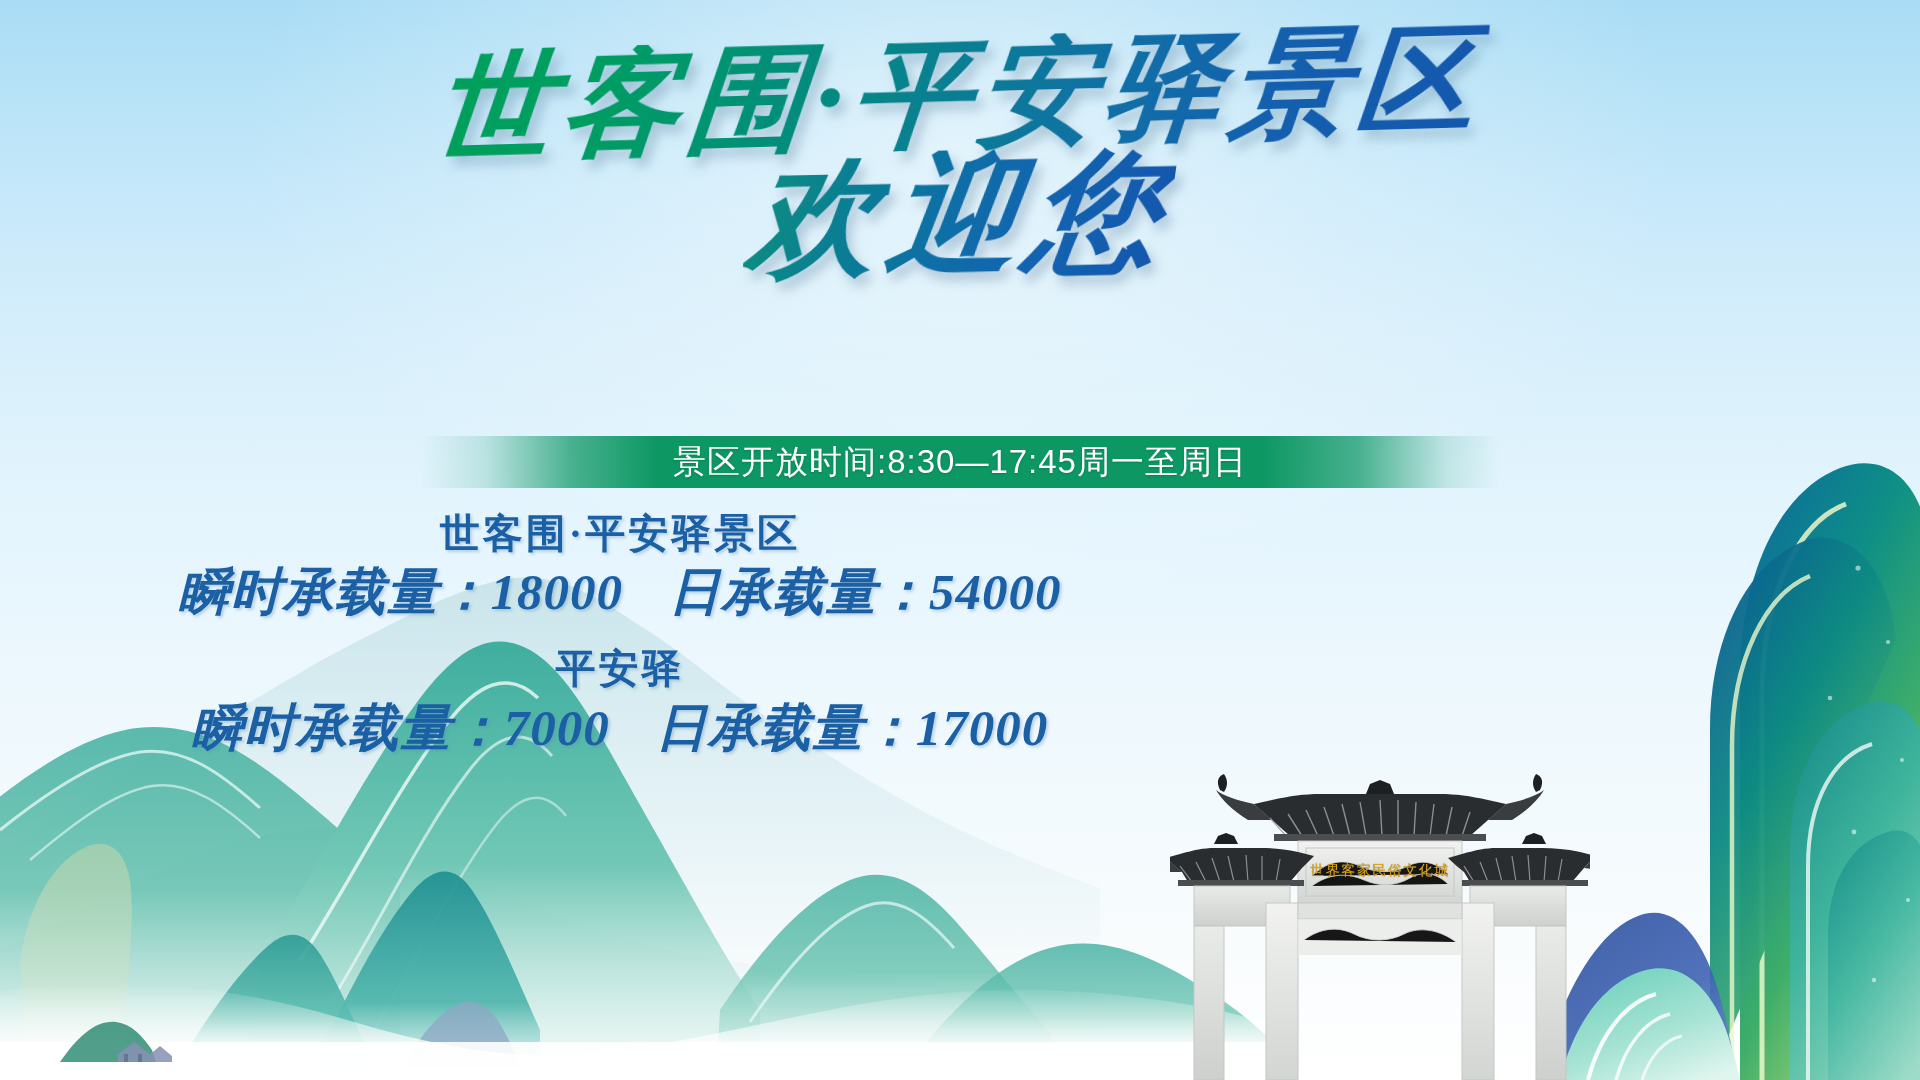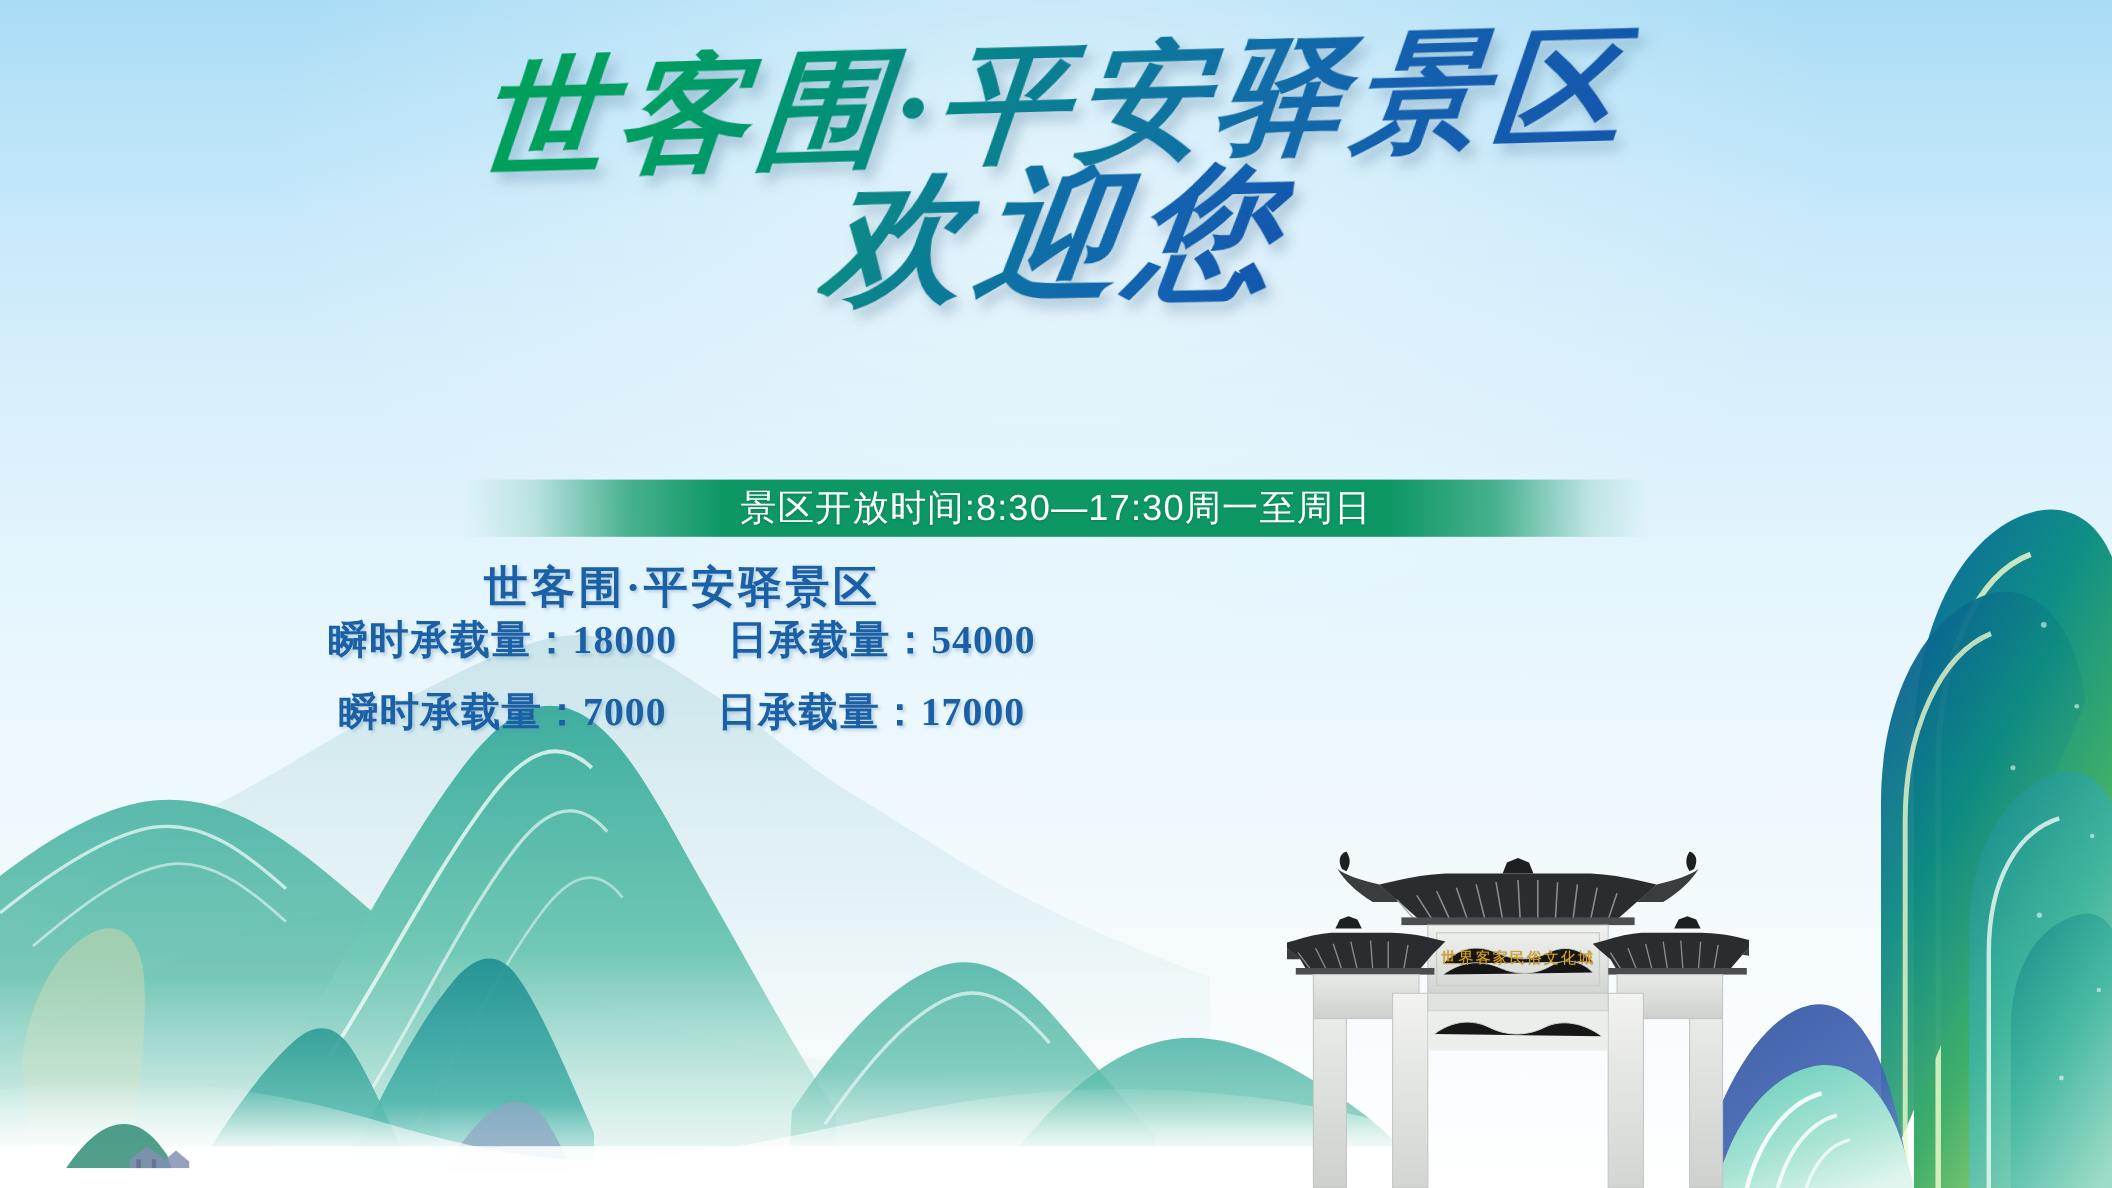--- a/index.html
+++ b/index.html
@@ -116,22 +116,22 @@
     font-family:"Liberation Serif","DejaVu Serif",serif;
     text-shadow:2px 2px 3px rgba(90,140,180,.35);
   }
   .cap-group{ margin-bottom:18px; }
   .cap-group:last-child{ margin-bottom:0; }
   .cap-name{
     font-size:40px; font-weight:700; letter-spacing:3px;
     line-height:1.28; color:#1b5fa4;
   }
   .cap-row{
-    font-size:36px; font-weight:700; letter-spacing:1px;
-    line-height:1.3; white-space:nowrap; color:#1b5fa4;
+    font-size:51px; font-weight:700; letter-spacing:1px;
+    line-height:1.3; white-space:nowrap; color:#1b5fa4;font-style:italic;
   }
   .cap-gap{ display:inline-block; width:46px; }
   .cap-val{ font-family:"Liberation Serif","DejaVu Serif",serif; }
 
   
   .village{ position:absolute; left:60px; bottom:18px; width:240px; height:70px; opacity:.85; }
   .village svg{ width:100%; height:100%; display:block; }
 </style>
 </head>
 <body>
@@ -412,34 +412,35 @@
     <div class="arch-plaque-text">世界客家民俗文化城</div>
   </div>
 
   <div class="headline">
     <div class="hl-line1">世客围·平安驿景区</div>
     <br>
     <div class="hl-line2">欢迎您</div>
   </div>
 
   <div class="hours-banner">
-    <span class="hours-text">景区开放时间:8:30—17:30周一至周日</span>
+    <span class="hours-text">景区开放时间:8:30—17:45周一至周日</span>
   </div>
 
   <div class="capacity">
 
     <div class="cap-group">
       <div class="cap-name">世客围·平安驿景区</div>
       <div class="cap-row">
         <span>瞬时承载量：</span><span class="cap-val">18000</span><span class="cap-gap"></span><span>日承载量：</span><span class="cap-val">54000</span>
       </div>
     </div>
 
 
     <div class="cap-group">
+      <div class="cap-name">平安驿</div>
       <div class="cap-row">
         <span>瞬时承载量：</span><span class="cap-val">7000</span><span class="cap-gap"></span><span>日承载量：</span><span class="cap-val">17000</span>
       </div>
     </div>
 
   </div>
 
 </div>
 
 </body></html>

